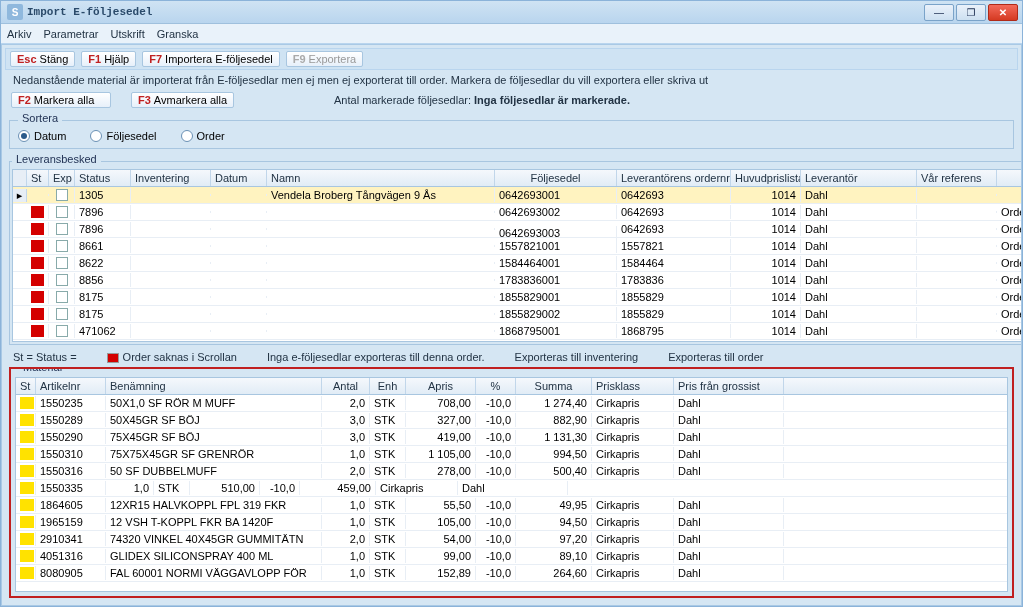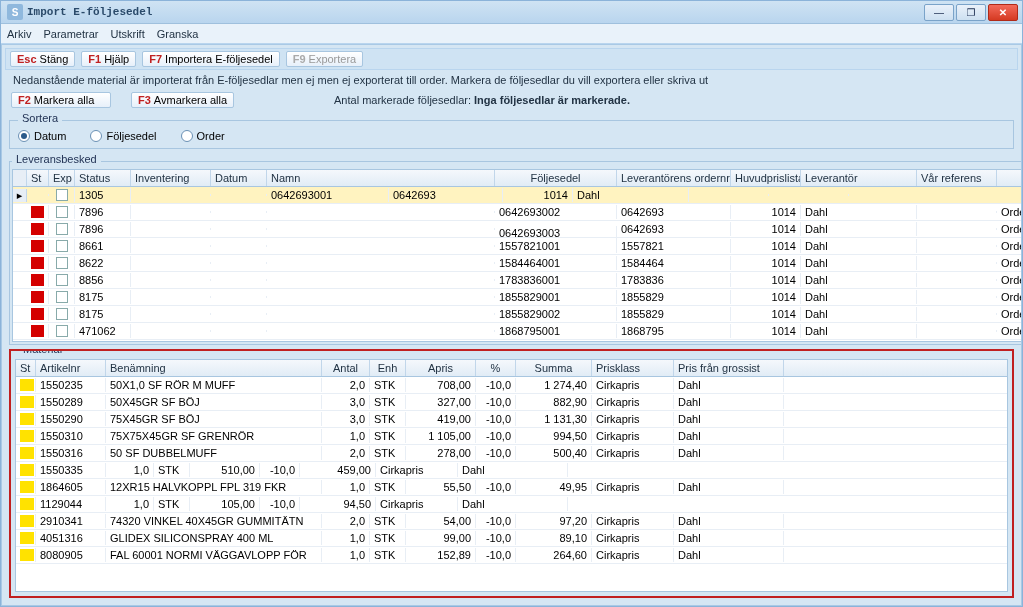--- a/index.html
+++ b/index.html
@@ -148,20 +148,21 @@
         <div class="grid-body" id="leverbody" style="height:155px; position:relative;">
             <div class="gr sel">
               <div class="rowmarker">▸</div>
               <div class="gc stcell" style="width: 22px;"></div>
               <div class="gc expcell" style="width: 26px;">
                 <div class="chk"></div>
               </div>
               <div class="gc" style="width: 56px;">1305</div>
               <div class="gc" style="width: 80px;"></div>
               <div class="gc" style="width: 56px;"></div>
+              <div class="gc" style="width: 228px;">Vendela Broberg Tångvägen 9 Ås</div>
               <div class="gc" style="width: 122px;">0642693001</div>
               <div class="gc" style="width: 114px;">0642693</div>
               <div class="gc r" style="width: 70px;">1014</div>
               <div class="gc" style="width: 116px;">Dahl</div>
               <div class="gc" style="width: 80px;"></div>
               <div class="gc" style="width: 80px;"></div>
             </div>
             <div class="gr">
               <div class="rowmarker"></div>
               <div class="gc stcell" style="width: 22px;">
@@ -311,20 +312,27 @@
               <div class="gc" style="width: 114px;">1868795</div>
               <div class="gc r" style="width: 70px;">1014</div>
               <div class="gc" style="width: 116px;">Dahl</div>
               <div class="gc" style="width: 80px;"></div>
               <div class="gc" style="width: 80px;">Order saknas i o</div>
             </div>
           </div>
       </div>
     </fieldset>
 
+    <div class="statusline">
+      <span>St = Status =</span>
+      <span><span class="stswatch red"></span><span>Order saknas i Scrollan</span></span>
+      <span>Inga e-följesedlar exporteras till denna order.</span>
+      <span>Exporteras till inventering</span>
+      <span>Exporteras till order</span>
+    </div>
 
     <div class="matwrap">
       <legend>Material</legend>
       <div style="position:relative; flex:1; display:flex; flex-direction:column; margin:6px 4px 4px;">
         <div class="grid-head" id="mathead">
             <div class="gh" style="width: 20px;">St</div>
             <div class="gh" style="width: 70px;">Artikelnr</div>
             <div class="gh" style="width: 216px;">Benämning</div>
             <div class="gh" style="width: 48px; text-align: center;">Antal</div>
             <div class="gh" style="width: 36px; text-align: center;">Enh</div>
@@ -429,21 +437,22 @@
               <div class="gc r" style="width: 70px;">55,50</div>
               <div class="gc r" style="width: 40px;">-10,0</div>
               <div class="gc r" style="width: 76px;">49,95</div>
               <div class="gc" style="width: 82px;">Cirkapris</div>
               <div class="gc" style="width: 110px;">Dahl</div>
             </div>
             <div class="gr">
               <div class="gc st2" style="width: 20px;">
                 <div class="stbox2"></div>
               </div>
-              <div class="gc" style="width: 70px;">1129044</div>
+              <div class="gc" style="width: 70px;">1965159</div>
+              <div class="gc" style="width: 216px;">12 VSH T-KOPPL FKR BA 1420F</div>
               <div class="gc r" style="width: 48px;">1,0</div>
               <div class="gc" style="width: 36px;">STK</div>
               <div class="gc r" style="width: 70px;">105,00</div>
               <div class="gc r" style="width: 40px;">-10,0</div>
               <div class="gc r" style="width: 76px;">94,50</div>
               <div class="gc" style="width: 82px;">Cirkapris</div>
               <div class="gc" style="width: 110px;">Dahl</div>
             </div>
             <div class="gr">
               <div class="gc st2" style="width: 20px;">

